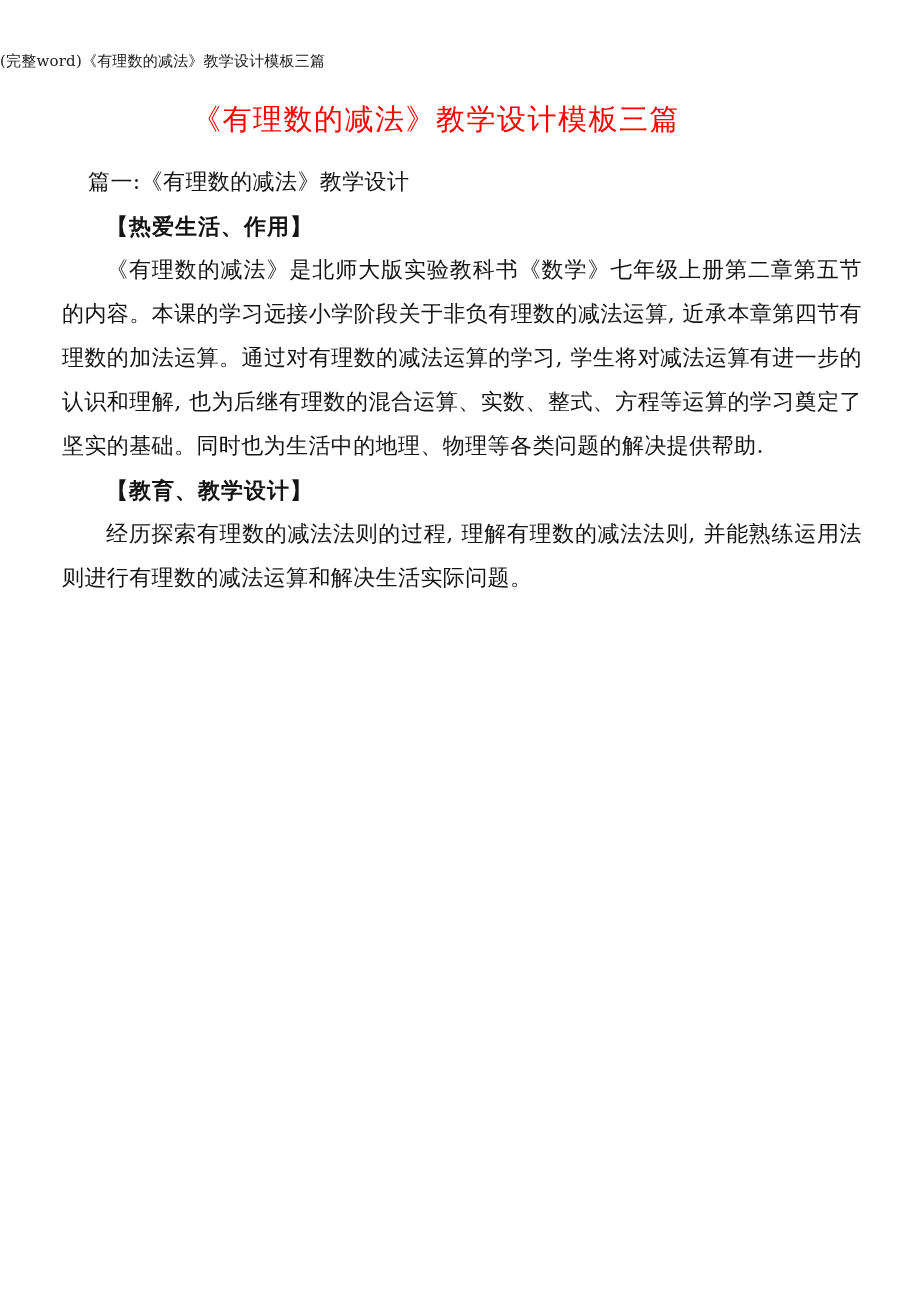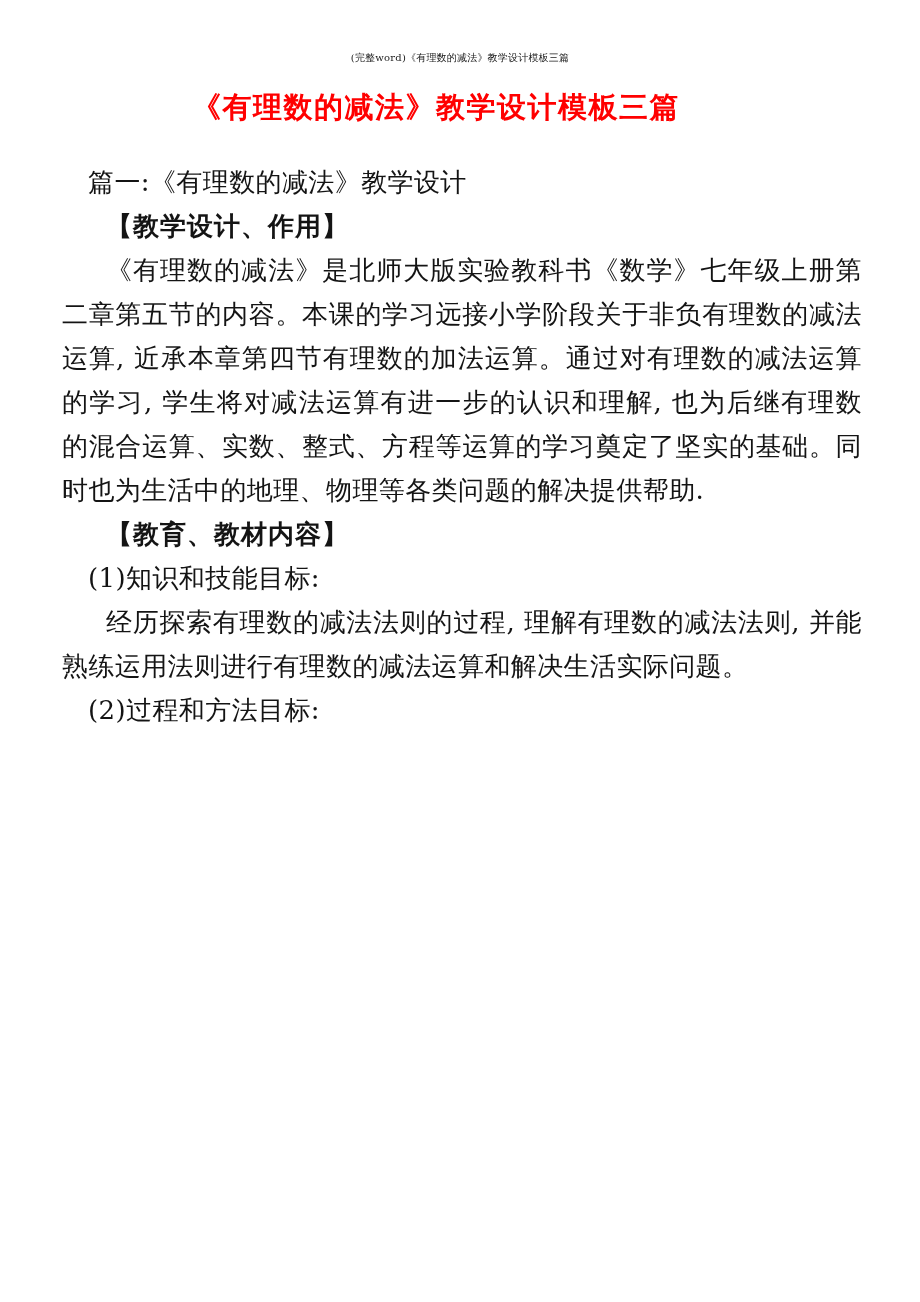--- a/index.html
+++ b/index.html
@@ -17,51 +17,51 @@
     height: 1302px;
     background: #ffffff;
     overflow: hidden;
     box-sizing: border-box;
   }
   .page-header {
     position: absolute;
     top: 52px;
     left: 0;
     width: 920px;
-    text-align: center;
+    text-align: left;
     font-family: "DejaVu Serif", "Liberation Serif", serif;
-    font-size: 10px;
+    font-size: 15px;
     line-height: 1.2;
     color: #1a1a1a;
     letter-spacing: 0.2px;
     white-space: nowrap;
   }
   .doc-title {
     position: absolute;
-    top: 88px;
+    top: 100px;
     left: 0;
     width: 872px;
     text-align: center;
     color: #ff0000;
     font-family: "DejaVu Serif", "Liberation Serif", serif;
-    font-weight: bold;
+    font-weight: normal;
     font-size: 29px;
     line-height: 1.35;
     letter-spacing: 1.5px;
     white-space: nowrap;
   }
   .body-area {
     position: absolute;
     top: 160px;
     left: 62px;
     width: 800px;
   }
   .para {
     font-family: "DejaVu Serif", "Liberation Serif", serif;
-    font-size: 26px;
+    font-size: 22px;
     line-height: 44px;
     color: #141414;
     text-align: justify;
     text-justify: inter-ideograph;
     margin: 0;
     letter-spacing: 0.4px;
   }
   .para.indent1 {
     text-indent: 26px;
   }
@@ -82,21 +82,19 @@
 
 <div class="page">
 
   <div class="page-header">(完整word)《有理数的减法》教学设计模板三篇</div>
 
   <div class="doc-title" style="color: rgb(255, 0, 0);">《有理数的减法》教学设计模板三篇</div>
 
   <div class="body-area">
 
   <p class="para indent1 nofill">篇一:《有理数的减法》教学设计</p>
-      <p class="para heading nofill">【教学设计、作用】</p>
+      <p class="para heading nofill">【热爱生活、作用】</p>
       <p class="para indent2">《有理数的减法》是北师大版实验教科书《数学》七年级上册第二章第五节的内容。本课的学习远接小学阶段关于非负有理数的减法运算, 近承本章第四节有理数的加法运算。通过对有理数的减法运算的学习, 学生将对减法运算有进一步的认识和理解, 也为后继有理数的混合运算、实数、整式、方程等运算的学习奠定了坚实的基础。同时也为生活中的地理、物理等各类问题的解决提供帮助.</p>
-      <p class="para heading nofill">【教育、教材内容】</p>
-      <p class="para indent1 nofill">(1)知识和技能目标:</p>
+      <p class="para heading nofill">【教育、教学设计】</p>
       <p class="para indent2">经历探索有理数的减法法则的过程, 理解有理数的减法法则, 并能熟练运用法则进行有理数的减法运算和解决生活实际问题。</p>
-      <p class="para indent1 nofill">(2)过程和方法目标:</p>
     </div>
 
 </div>
 
 </body></html>

